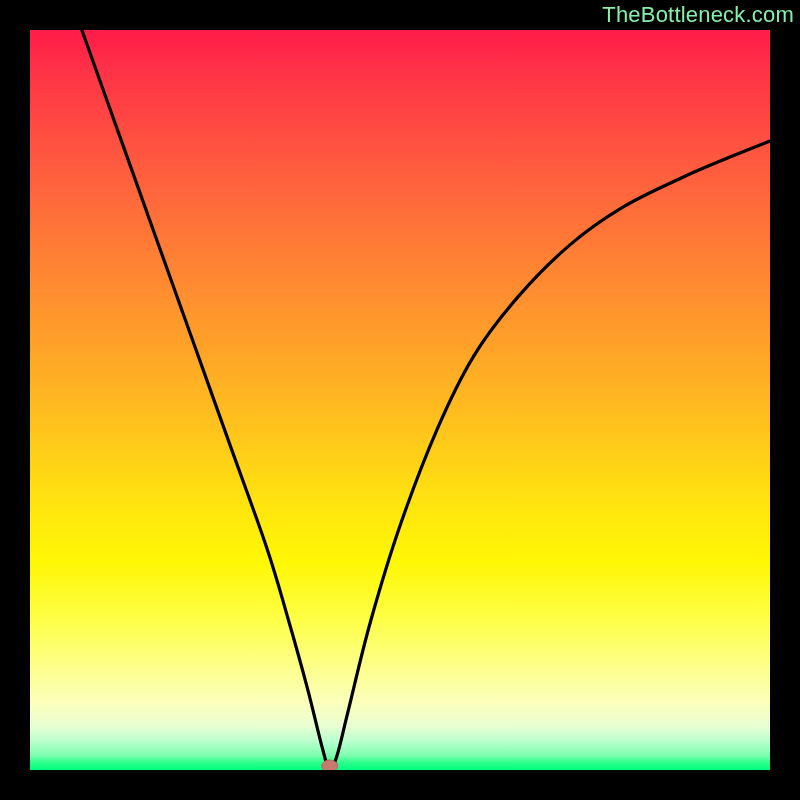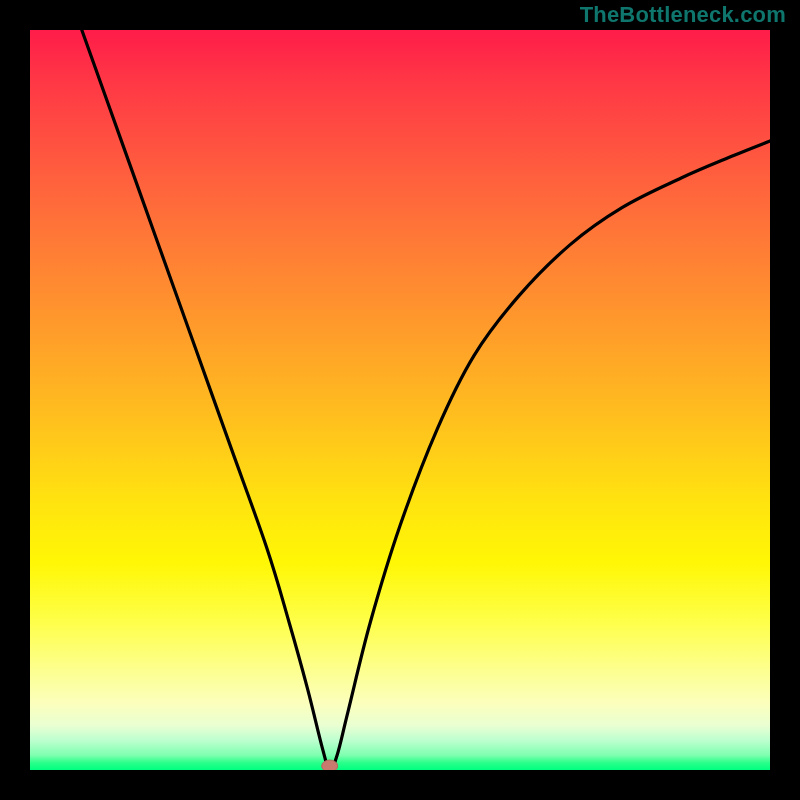--- a/index.html
+++ b/index.html
@@ -13,24 +13,24 @@
   }
   .container {
     position: relative;
     width: 800px;
     height: 800px;
     background: #000;
   }
   .watermark {
     position: absolute;
     top: 2px;
-    right: 14px;
-    color: #0f766e;
+    right: 6px;
+    color: #86efac;
     font-size: 22px;
-    font-weight: 700;
+    font-weight: 400;
     letter-spacing: 0.2px;
     z-index: 20;
   }
   .plot-frame {
     position: absolute;
     left: 30px;
     top: 30px;
     width: 740px;
     height: 740px;
   }

